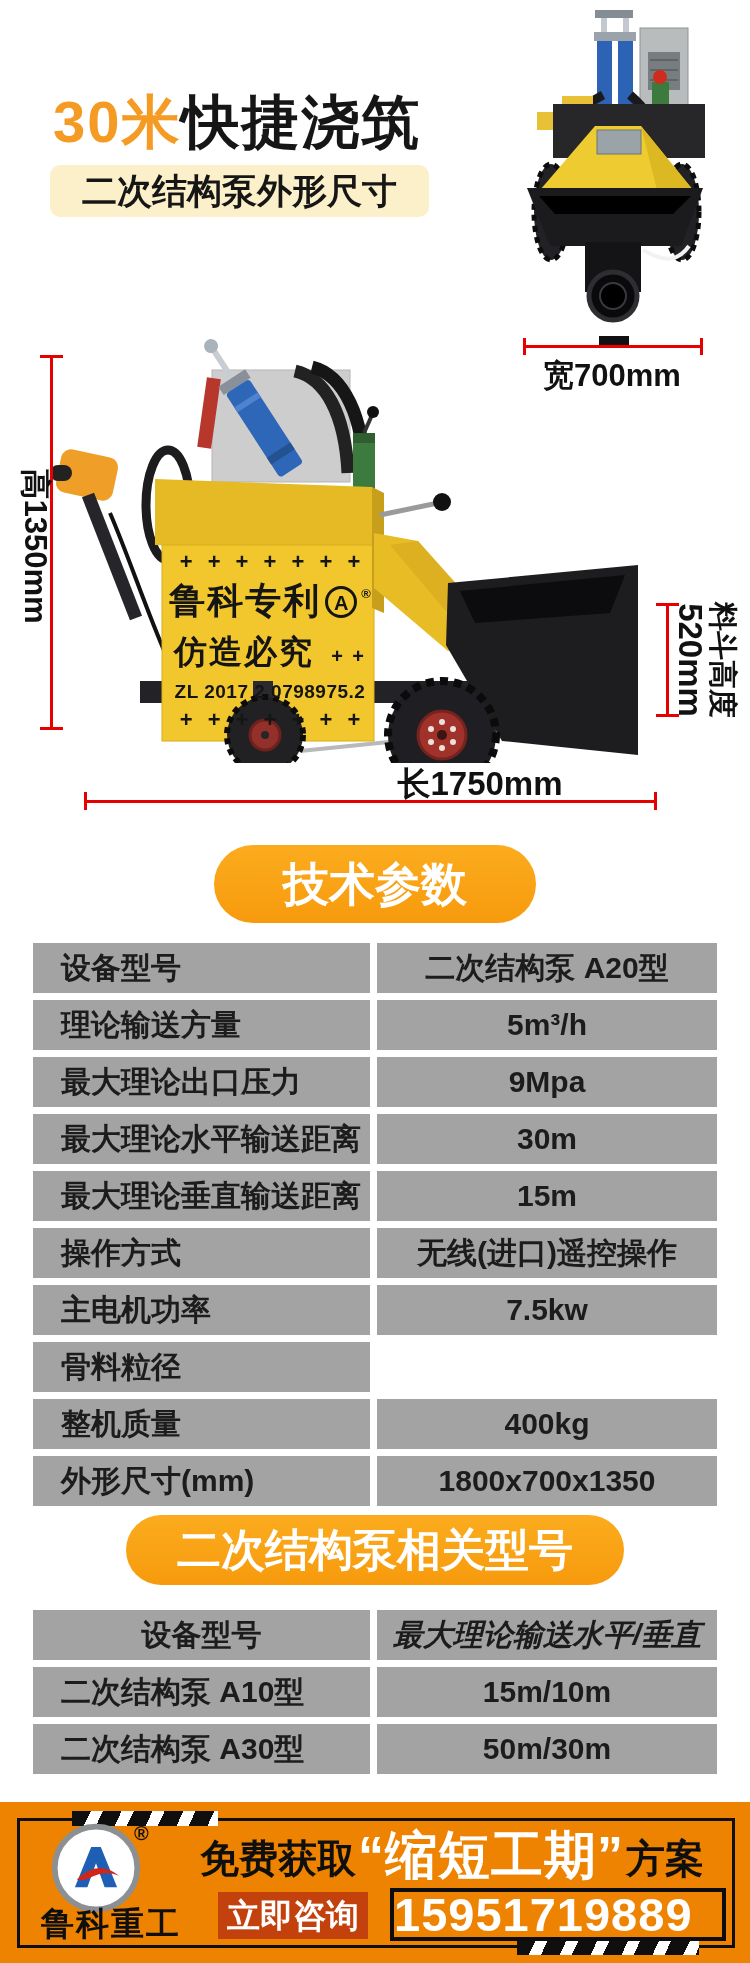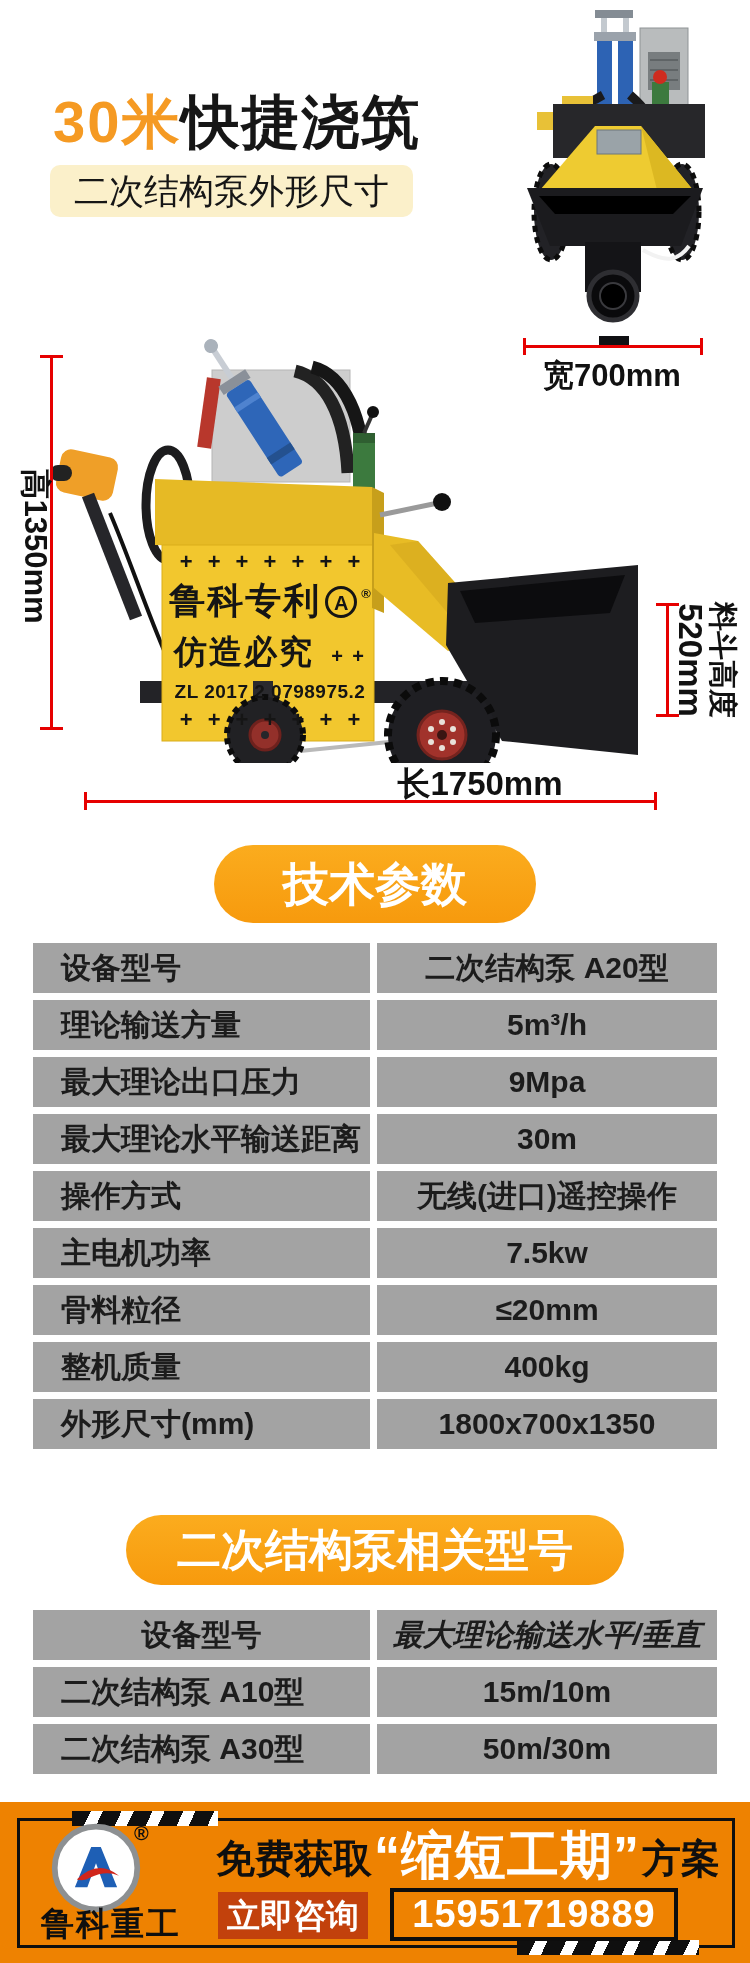--- a/index.html
+++ b/index.html
@@ -3,22 +3,22 @@
 <meta charset="utf-8">
 <style>
   html,body{margin:0;padding:0;background:#e9e9e9;}
   *{box-sizing:border-box;font-family:"Liberation Sans","DejaVu Sans",sans-serif;}
   #page{position:relative;width:750px;height:1963px;margin:0 auto;background:#ffffff;overflow:hidden;}
 
   
   .title{position:absolute;left:53px;top:84px;font-size:58px;font-weight:900;letter-spacing:2px;white-space:nowrap;}
   .title .hl{color:#F59A23;}
   .title .bk{color:#161616;}
-  .badge{position:absolute;left:50px;top:165px;height:52px;line-height:52px;padding:0 24px;
-         background:#FBF0CA;border-radius:10px;font-size:35px;font-weight:400;color:#161616;white-space:nowrap;}
+  .badge{position:absolute;left:50px;top:165px;height:52px;line-height:52px;padding:0 32px;
+         background:#FBF0CA;border-radius:10px;font-size:35px;font-weight:700;color:#161616;white-space:nowrap;}
 
   
   .dim{position:absolute;background:#E60000;}
   .dim-label{position:absolute;font-weight:700;font-size:31px;color:#111;text-align:center;white-space:nowrap;}
   .rot{transform:rotate(90deg);}
 
   
   .pill{position:absolute;left:50%;transform:translateX(-50%);background:linear-gradient(180deg,#FBAC1E,#F79A0D);
         color:#fff;font-weight:700;text-align:center;white-space:nowrap;}
   .pill1{top:845px;width:322px;height:78px;line-height:78px;border-radius:39px;font-size:46px;}
@@ -47,27 +47,27 @@
 
   
   .footer{position:absolute;left:0;top:1802px;width:750px;height:161px;background:#EE8201;}
   .frame{position:absolute;left:17px;top:16px;width:718px;height:130px;border:3px solid #0f0f0f;}
   .stripes{position:absolute;height:15px;background:repeating-linear-gradient(115deg,#0f0f0f 0 17px,#ffffff 17px 28px);}
   .stripes.top{left:72px;top:9px;width:146px;}
   .stripes.bottom{left:517px;top:138px;width:182px;}
   .brand{position:absolute;left:35px;top:100px;width:152px;text-align:center;font-family:"Liberation Serif","DejaVu Serif",serif;
          font-size:33px;font-weight:900;color:#0f0f0f;letter-spacing:2px;white-space:nowrap;}
   .logo-reg{position:absolute;left:134px;top:20px;font-size:20px;font-weight:700;color:#0f0f0f;}
-  .headline{position:absolute;left:200px;top:26px;width:520px;height:62px;display:flex;align-items:center;justify-content:flex-end;white-space:nowrap;}
+  .headline{position:absolute;left:200px;top:26px;width:520px;height:62px;display:flex;align-items:center;justify-content:flex-start;white-space:nowrap;}
   .headline .free,.headline .plan{font-size:39px;font-weight:900;color:#0f0f0f;}
   .headline .quoted{font-size:52px;font-weight:900;color:#ffffff;margin:13px 2px;position:relative;top:-3px;letter-spacing:1px;}
   .cta{position:absolute;left:218px;top:90px;width:150px;height:47px;background:#c2410c;color:#fff;
        font-size:33px;font-weight:900;text-align:center;line-height:47px;}
-  .phone{position:absolute;left:390px;top:86px;width:288px;height:53px;border:4px solid #0d0d0d;color:#ffffff;
-         font-size:38px;font-weight:900;text-align:center;line-height:45px;letter-spacing:1px;}
+  .phone{position:absolute;left:390px;top:86px;width:336px;height:53px;border:4px solid #0d0d0d;color:#ffffff;
+         font-size:47px;font-weight:900;line-height:45px;letter-spacing:1px;}
 </style>
 </head>
 <body>
 
 <div id="page">
 
   <div class="title">
     <span class="hl">30米</span><span class="bk">快捷浇筑</span>
   </div>
   <div class="badge">二次结构泵外形尺寸</div>
@@ -208,30 +208,33 @@
       </div>
     <div class="trow">
         <div class="tl">最大理论出口压力</div>
         <div class="tr">9Mpa</div>
       </div>
     <div class="trow">
         <div class="tl">最大理论水平输送距离</div>
         <div class="tr">30m</div>
       </div>
     <div class="trow">
+        <div class="tl">最大理论垂直输送距离</div>
+        <div class="tr">15m</div>
+      </div>
+    <div class="trow">
         <div class="tl">操作方式</div>
         <div class="tr">无线(进口)遥控操作</div>
       </div>
     <div class="trow">
         <div class="tl">主电机功率</div>
         <div class="tr">7.5kw</div>
       </div>
     <div class="trow">
         <div class="tl">骨料粒径</div>
-        <div class="tr">≤20mm</div>
       </div>
     <div class="trow">
         <div class="tl">整机质量</div>
         <div class="tr">400kg</div>
       </div>
     <div class="trow">
         <div class="tl">外形尺寸(mm)</div>
         <div class="tr">1800x700x1350</div>
       </div>
   </div>

